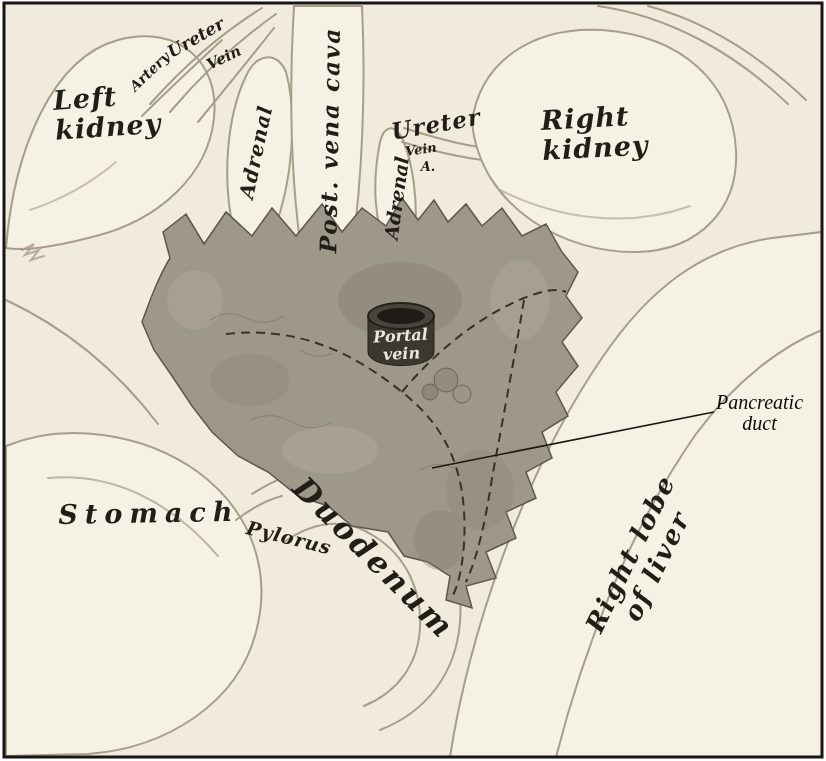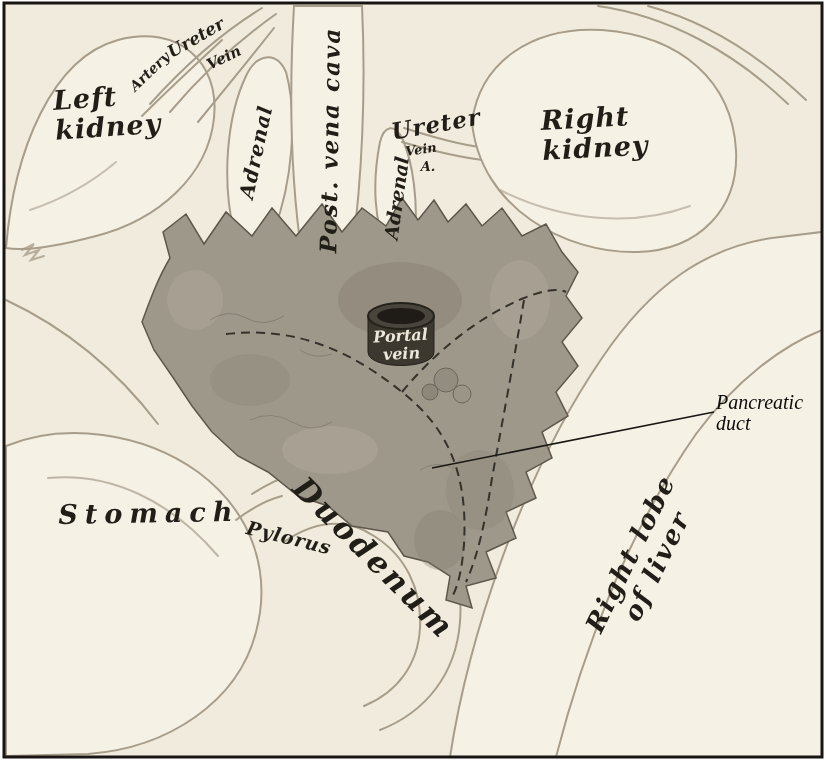--- a/index.html
+++ b/index.html
@@ -8,21 +8,21 @@
     background:#ffffff;font-family:"DejaVu Serif",serif;
   }
   #art{position:absolute;left:0;top:0;}
   .lbl{
     position:absolute;font-family:"DejaVu Serif",serif;font-style:italic;
     font-weight:600;color:#211e18;white-space:pre-line;line-height:1.12;
     pointer-events:none;
   }
   .ctr{transform:translate(-50%,-50%) rotate(var(--r,0deg));transform-origin:center center;text-align:center;}
   .tl{transform:rotate(var(--r,0deg));transform-origin:left top;}
-  .typeset{font-family:"Liberation Serif",serif;font-weight:400;line-height:1.05;}
+  .typeset{font-family:"Liberation Serif",serif;font-weight:400;line-height:1.05;text-align:center;}
 </style>
 </head>
 <body>
 
 <div id="fig">
 
   <svg id="art" width="826" height="761" viewBox="0 0 826 761">
 
     <rect x="4" y="3" width="818" height="754" fill="#f1ebdd"></rect>
 

